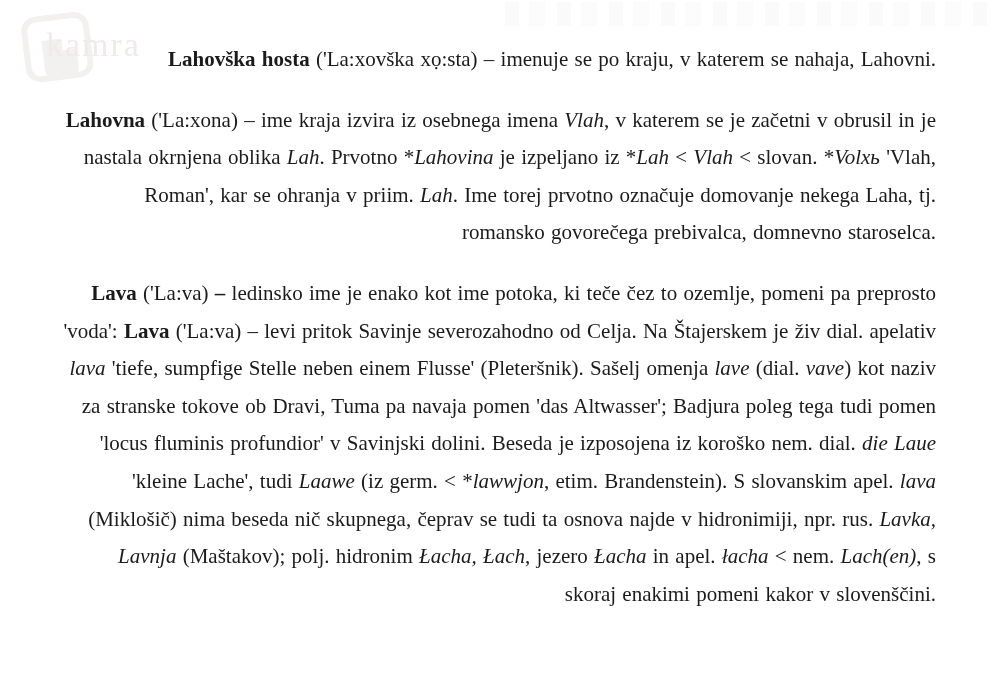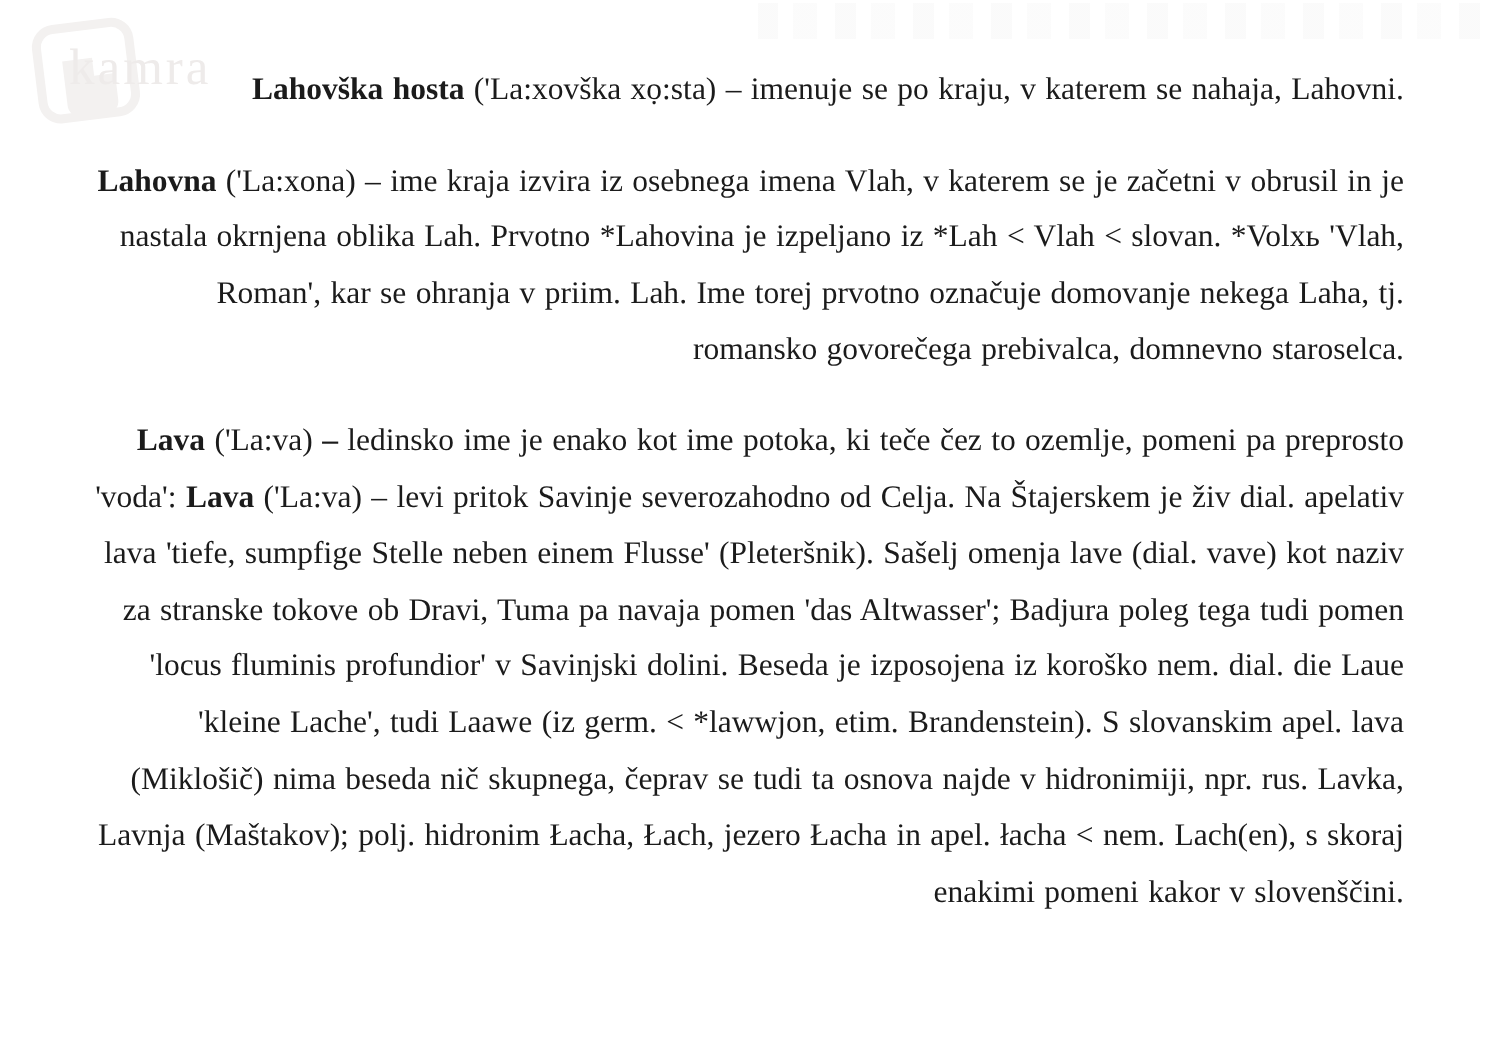--- a/index.html
+++ b/index.html
@@ -35,21 +35,21 @@
   }
   .para{
     margin:0 0 23px 0;
     font-size:21px;
     line-height:37.6px;
     text-align:right;
     word-spacing:1px;
   }
   .para:last-child{margin-bottom:0;}
   .b{font-weight:bold;}
-  .i{}
+  .i{font-style:italic;}
 </style>
 </head>
 <body>
 
 <div class="scan-artifact"></div>
 
 <svg class="watermark" viewBox="0 0 320 80" aria-hidden="true">
   <g transform="rotate(-7 60 40)">
     <rect x="20" y="12" width="62" height="60" rx="12" fill="none" stroke="#f3f1f0" stroke-width="6"></rect>
     <path d="M36 34 h20 v12 h14 v18 a8 8 0 0 1 -8 8 h-18 a8 8 0 0 1 -8 -8 z" fill="#f3f1f0"></path>

